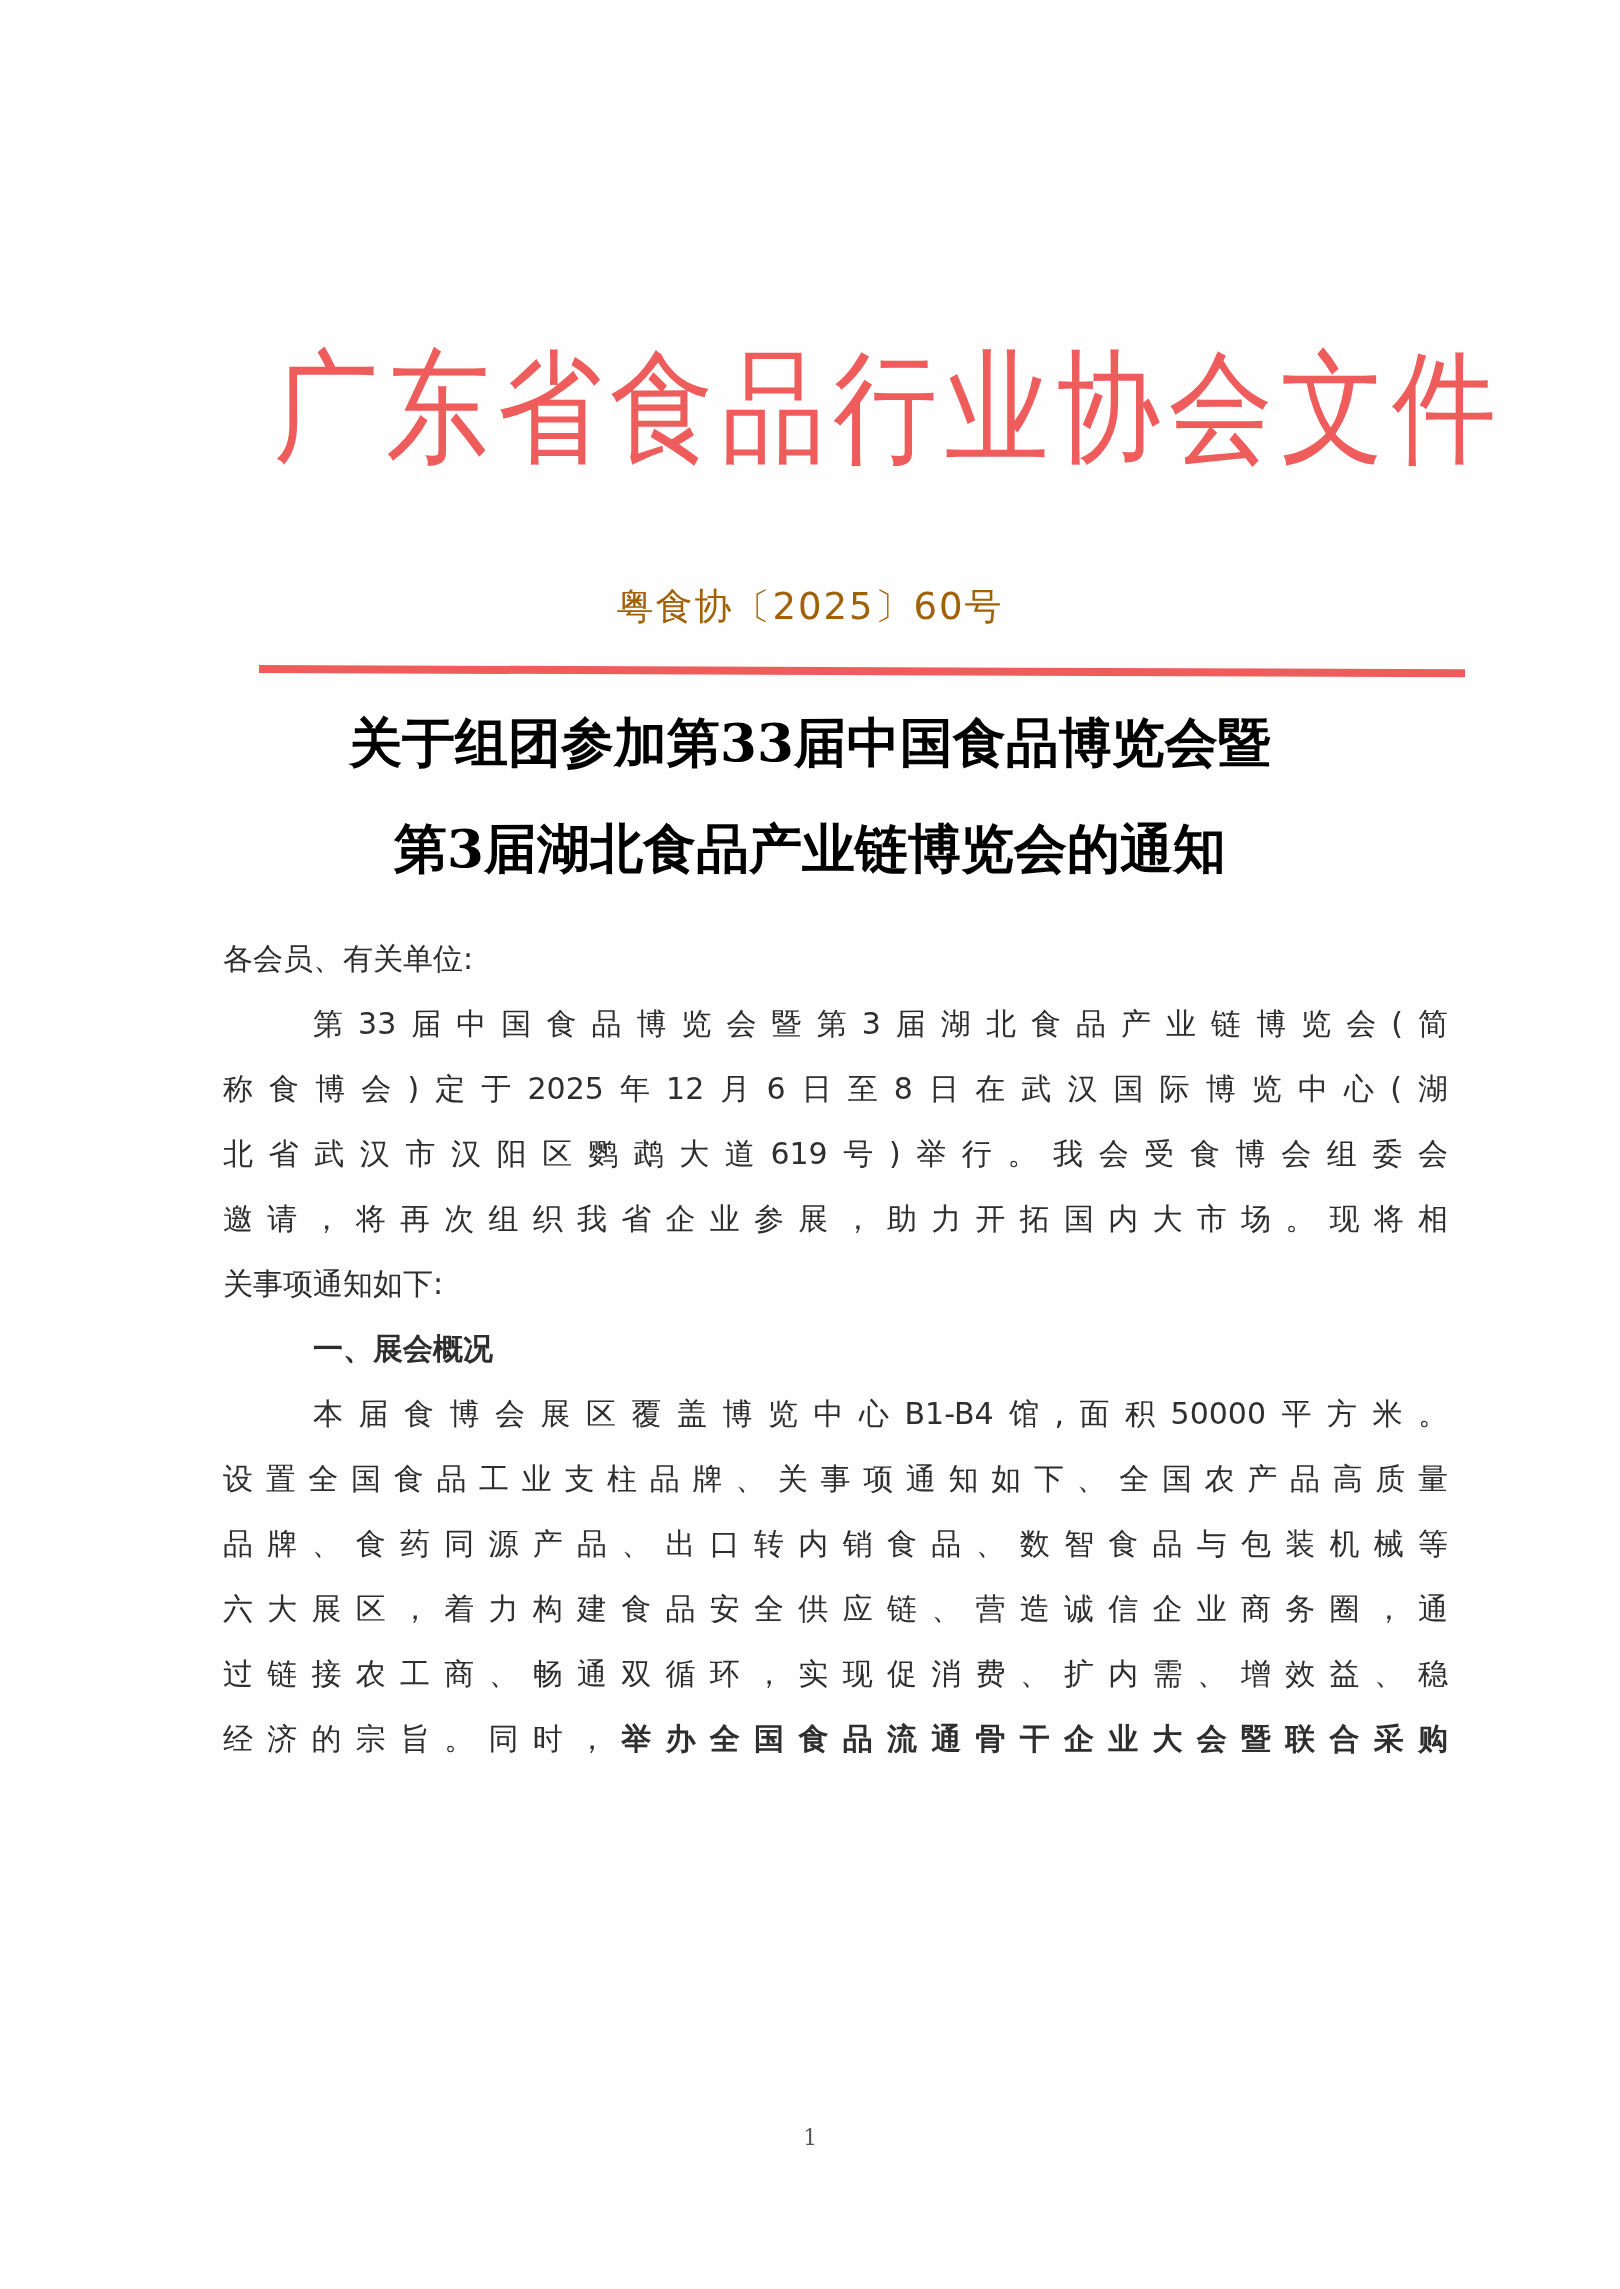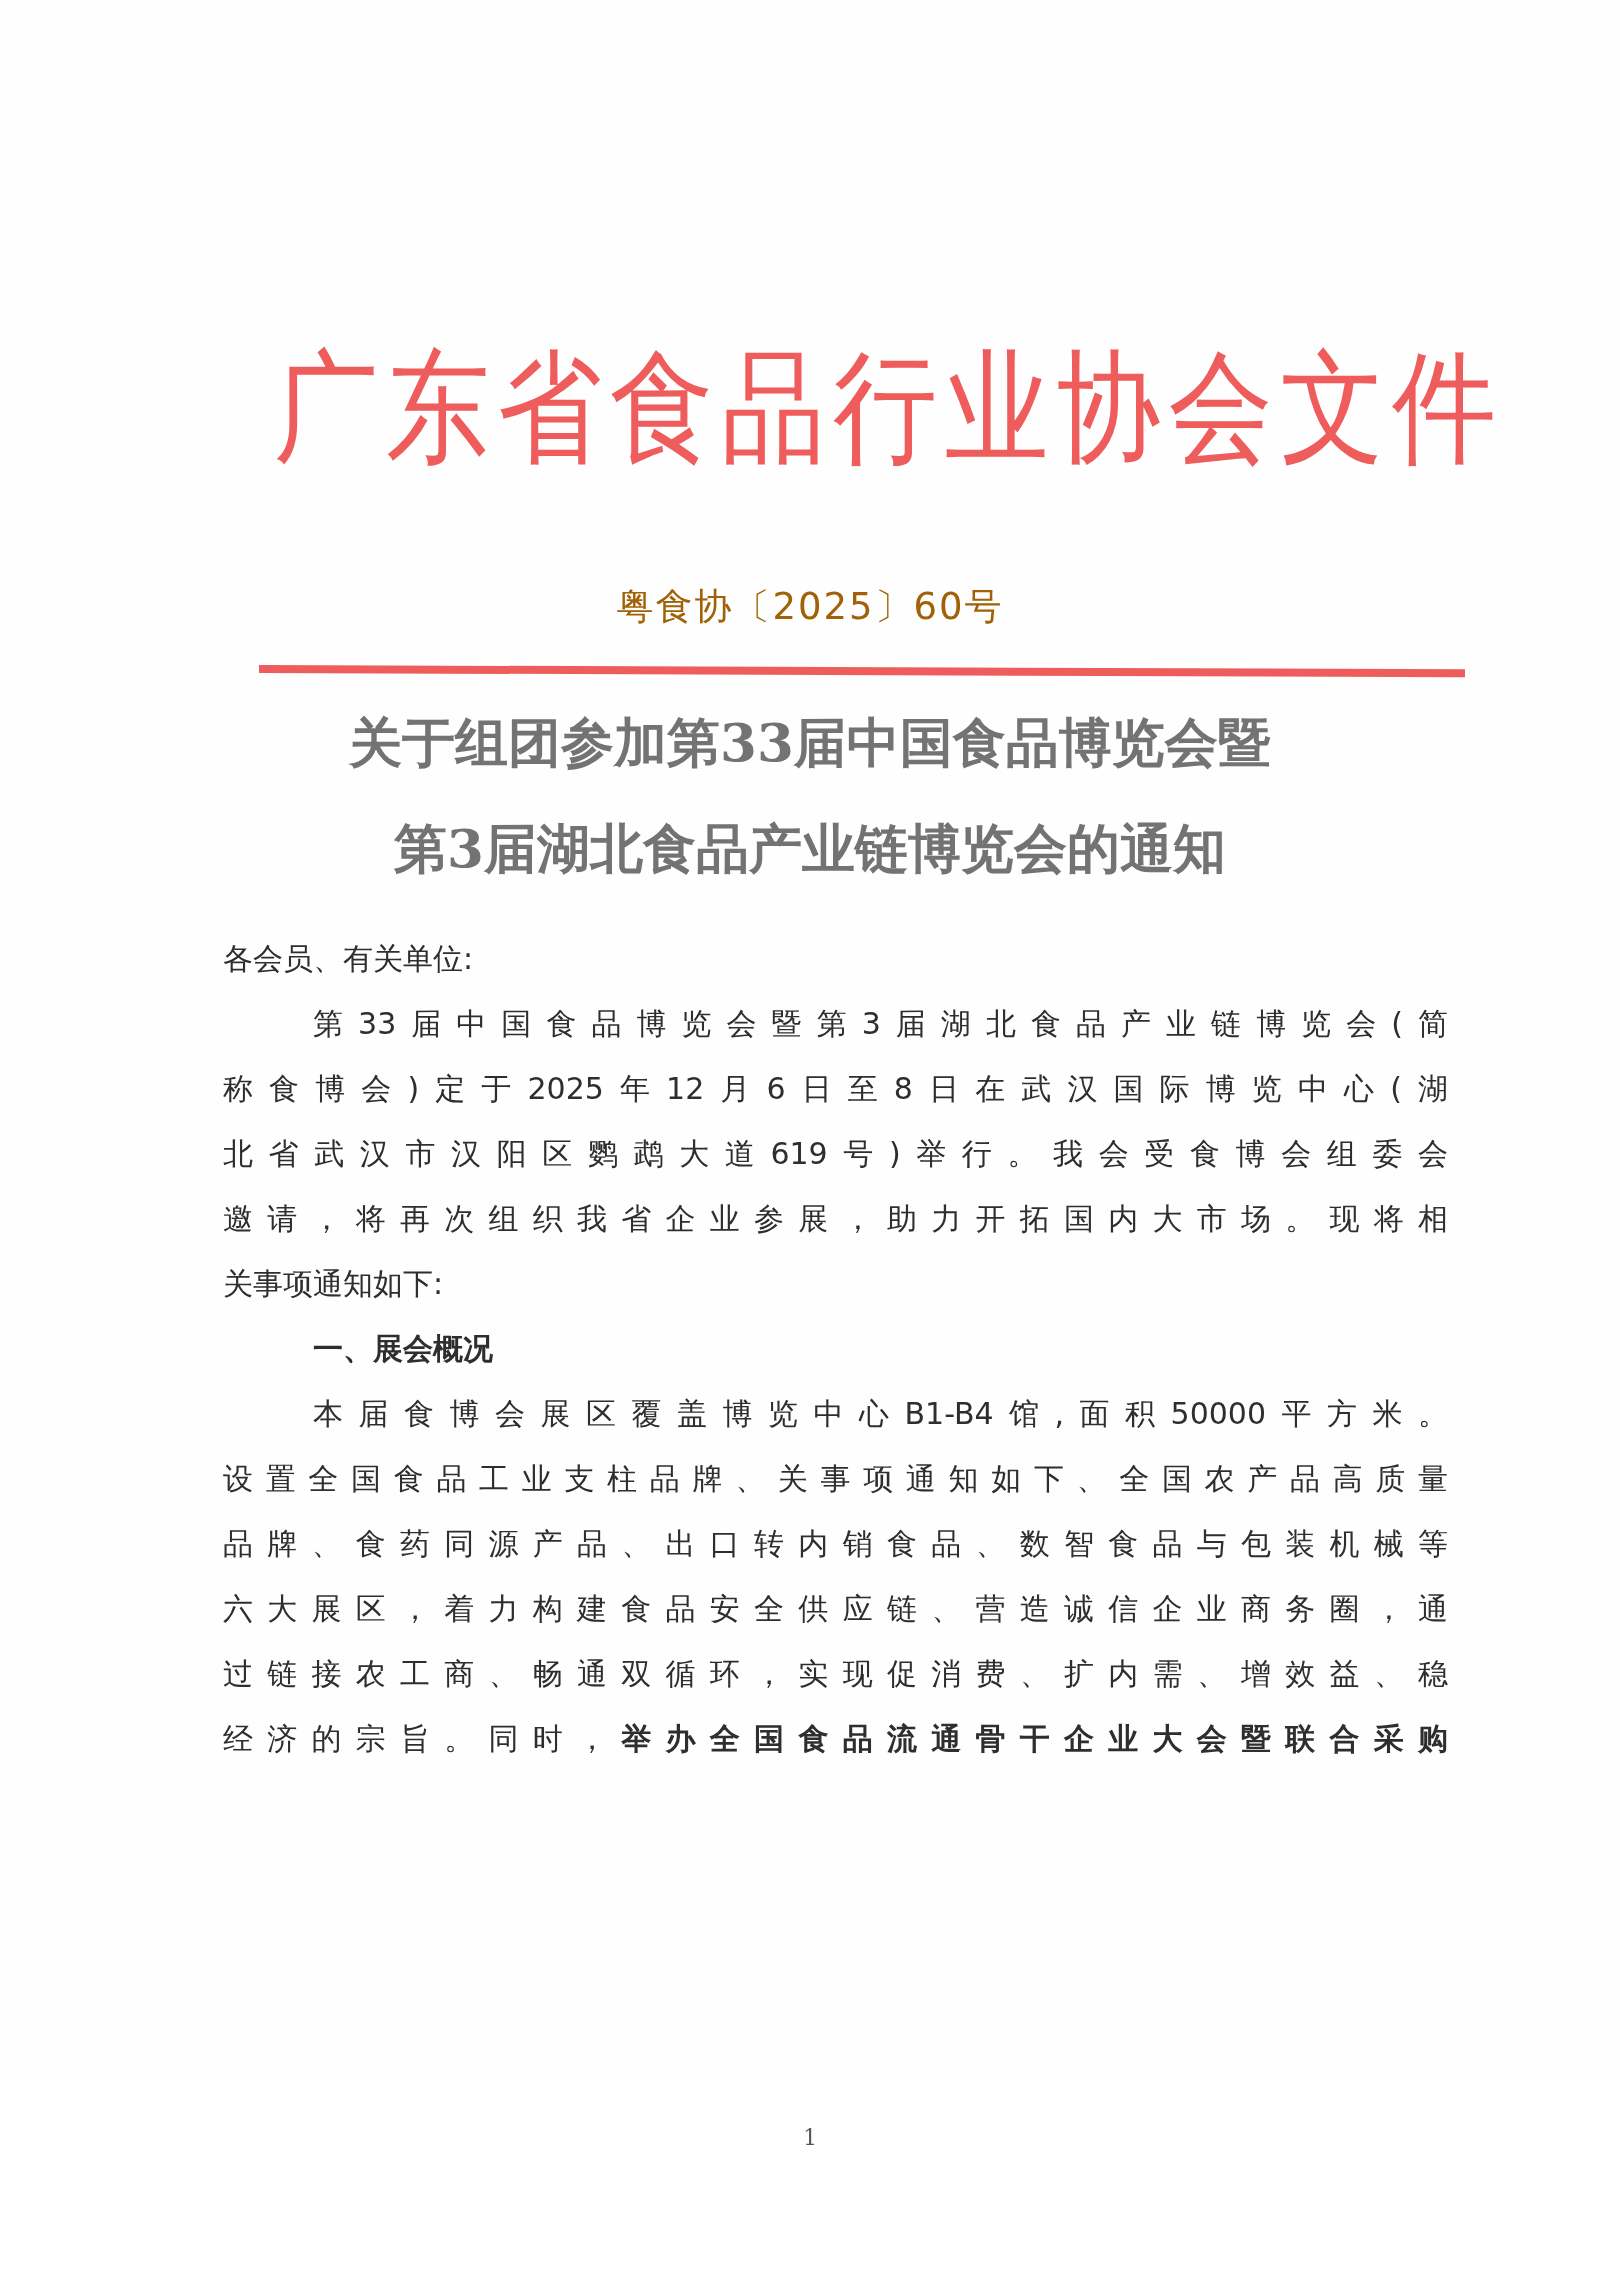--- a/index.html
+++ b/index.html
@@ -61,21 +61,21 @@
     }
     .title {
       position: absolute;
       left: 0;
       width: 1620px;
       text-align: center;
       font-family: "DejaVu Serif", serif;
       font-weight: bold;
       font-size: 53px;
       line-height: 69px;
-      color: #737373;
+      color: #000000;
       white-space: nowrap;
     }
     .title.line1 { top: 708px; }
     .title.line2 { top: 814px; }
     .body-text {
       position: absolute;
       left: 223px;
       width: 1225px;
       font-family: "DejaVu Sans", sans-serif;
       font-size: 30px;

